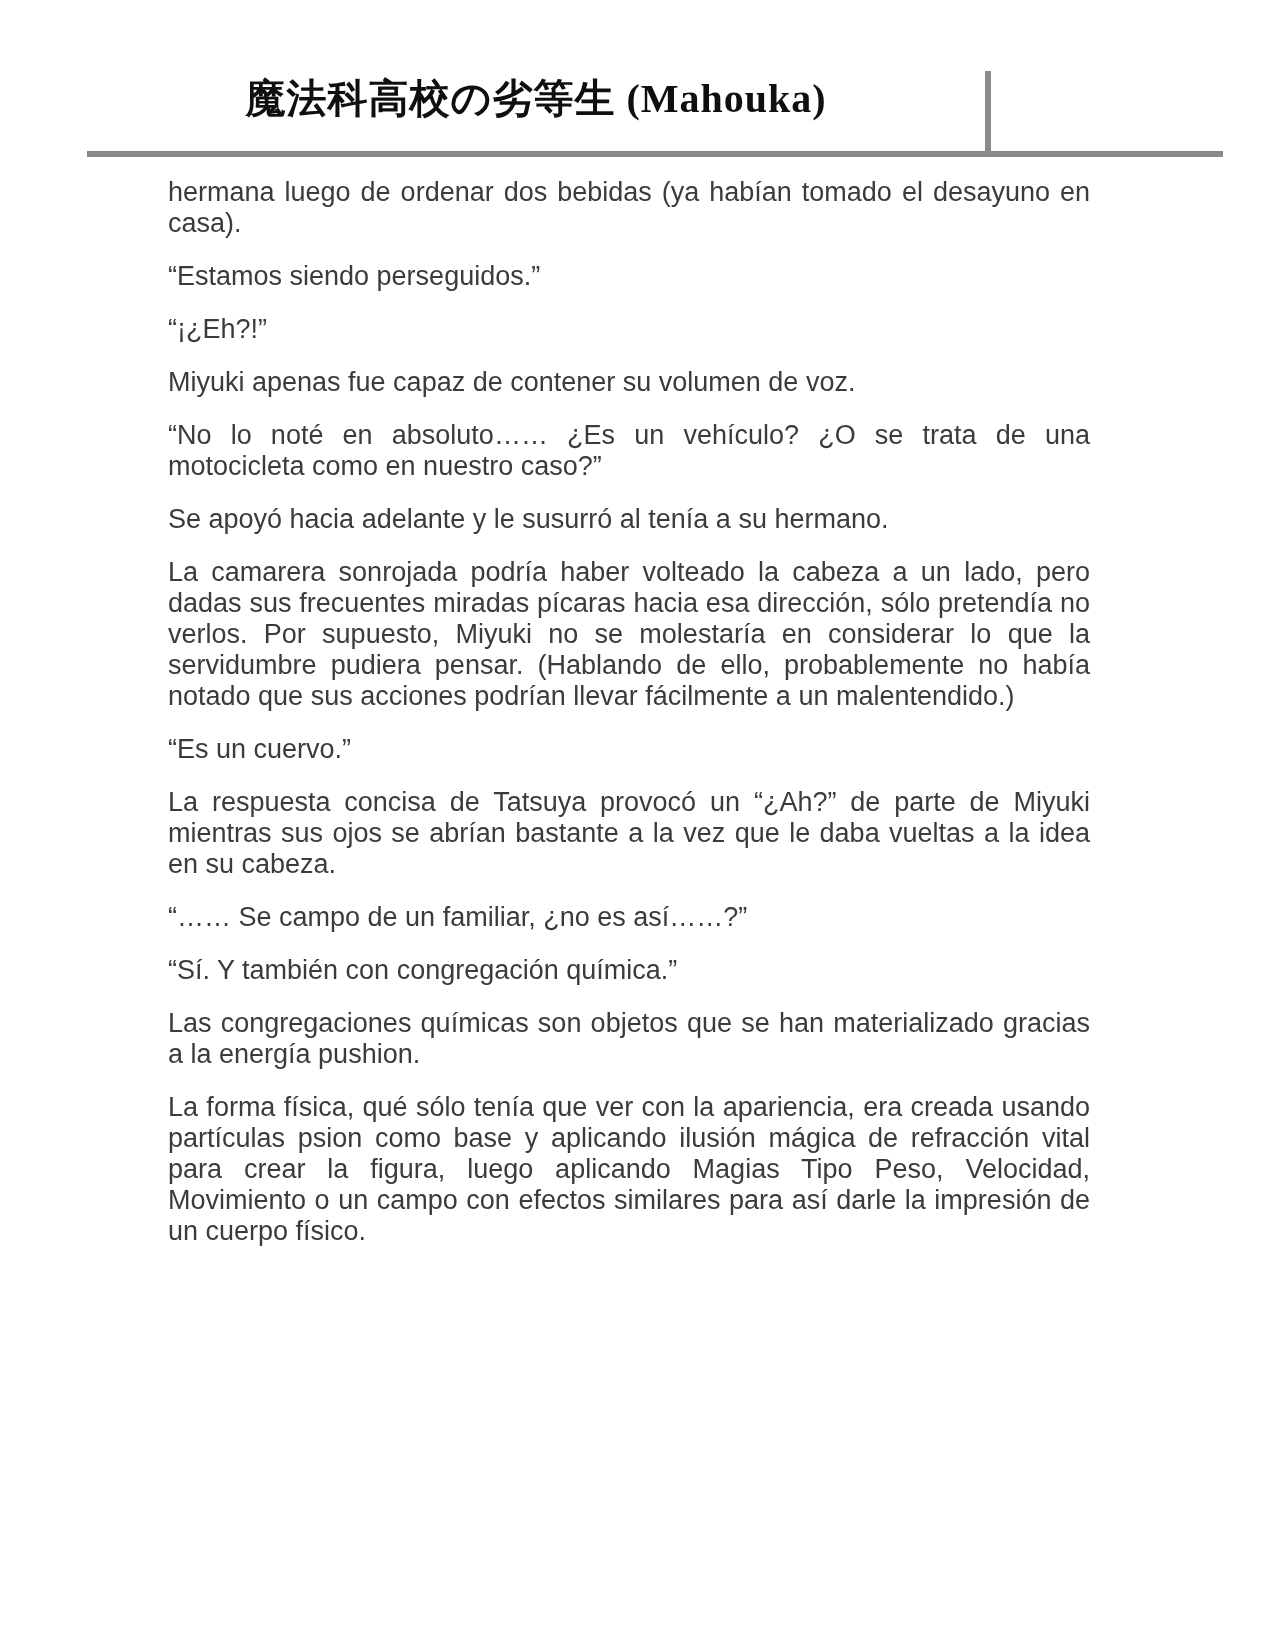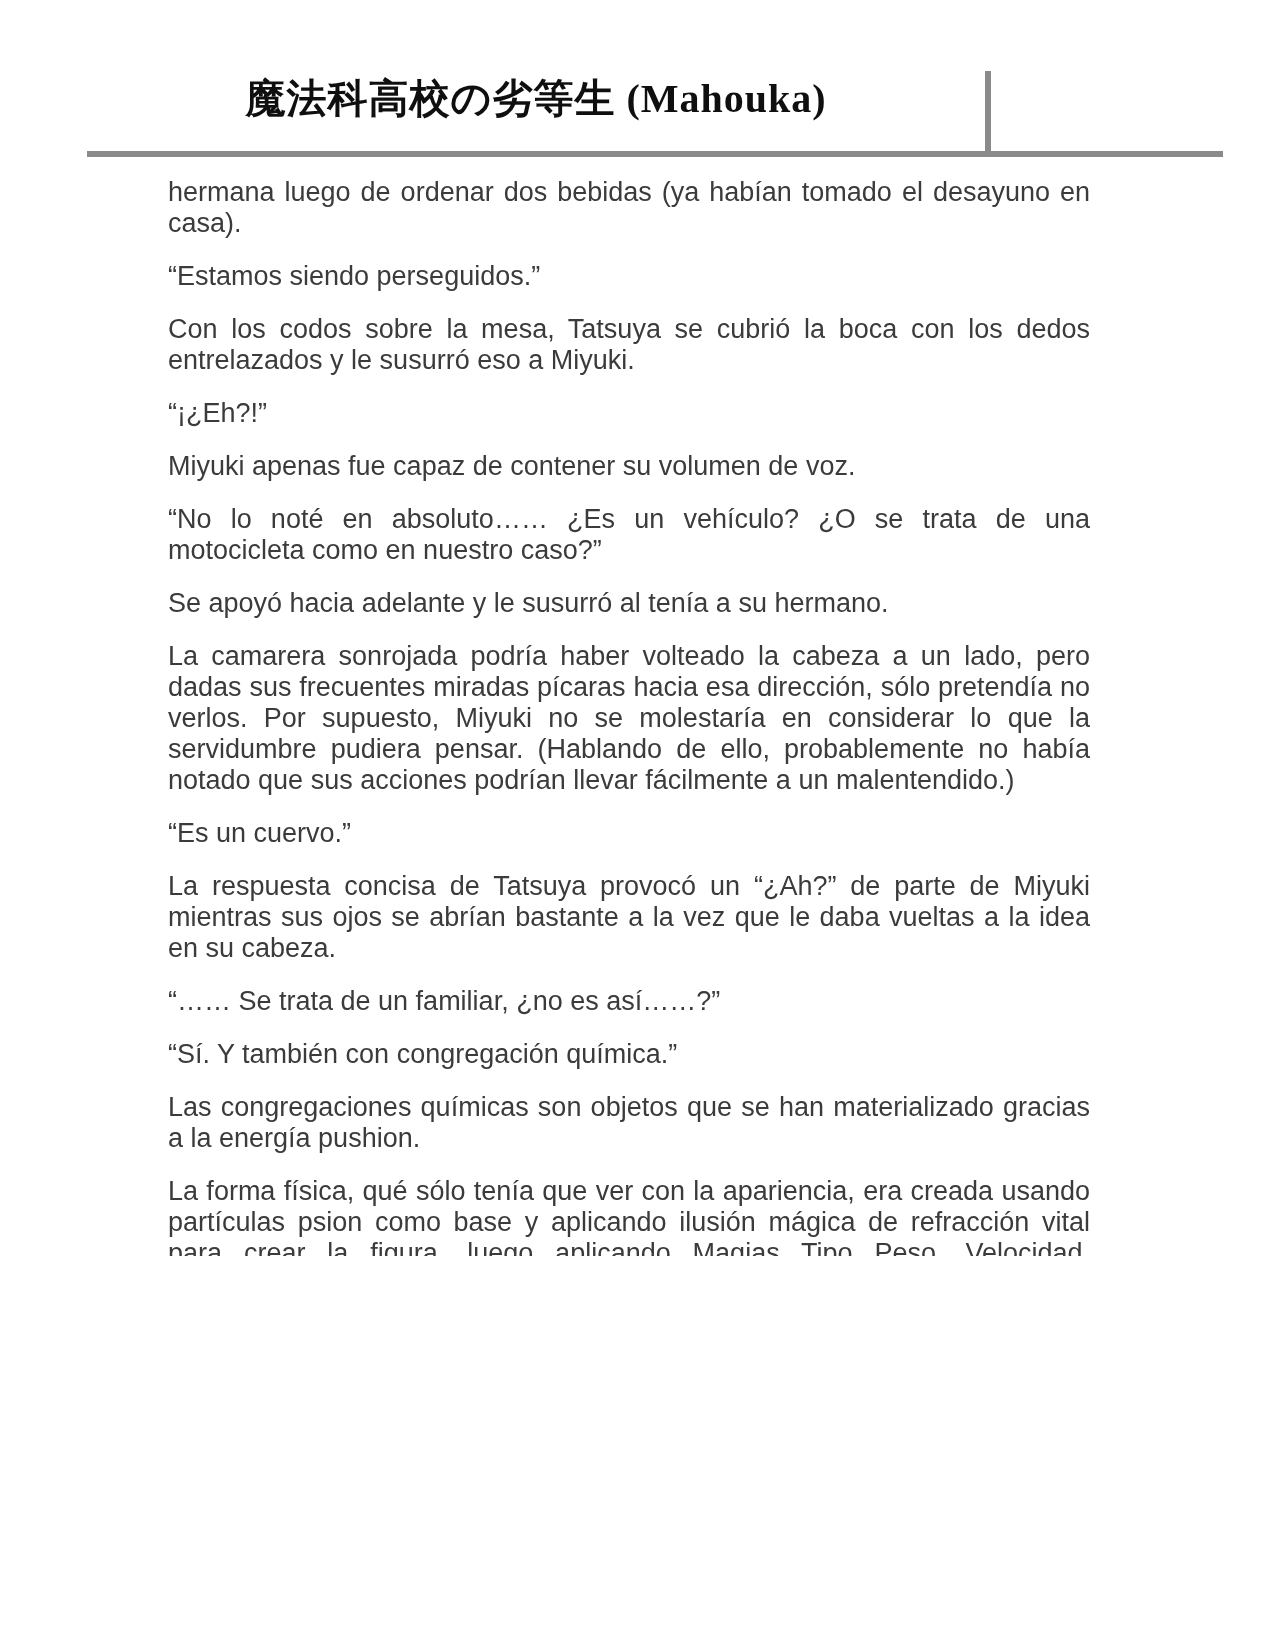--- a/index.html
+++ b/index.html
@@ -111,29 +111,28 @@
   <div class="header-title">魔法科高校の劣等生 (Mahouka)</div>
 
   <div class="header-vbar"></div>
 
 
   <div class="header-rule"></div>
 
   <div class="content">
       <p class="para">hermana luego de ordenar dos bebidas (ya habían tomado el desayuno en casa).</p>
       <p class="para">“Estamos siendo perseguidos.”</p>
-      <p class="para">Con los codos sobre la mesa, Tatsuya se cubrió la boca con los dedos entrelazados y le susurró eso a Miyuki.</p>
       <p class="para">“¡¿Eh?!”</p>
       <p class="para">Miyuki apenas fue capaz de contener su volumen de voz.</p>
       <p class="para">“No lo noté en absoluto…… ¿Es un vehículo? ¿O se trata de una motocicleta como en nuestro caso?”</p>
       <p class="para">Se apoyó hacia adelante y le susurró al tenía a su hermano.</p>
       <p class="para">La camarera sonrojada podría haber volteado la cabeza a un lado, pero dadas sus frecuentes miradas pícaras hacia esa dirección, sólo pretendía no verlos. Por supuesto, Miyuki no se molestaría en considerar lo que la servidumbre pudiera pensar. (Hablando de ello, probablemente no había notado que sus acciones podrían llevar fácilmente a un malentendido.)</p>
       <p class="para">“Es un cuervo.”</p>
       <p class="para">La respuesta concisa de Tatsuya provocó un “¿Ah?” de parte de Miyuki mientras sus ojos se abrían bastante a la vez que le daba vueltas a la idea en su cabeza.</p>
-      <p class="para">“…… Se trata de un familiar, ¿no es así……?”</p>
+      <p class="para">“…… Se campo de un familiar, ¿no es así……?”</p>
       <p class="para">“Sí. Y también con congregación química.”</p>
       <p class="para">Las congregaciones químicas son objetos que se han materializado gracias a la energía pushion.</p>
       <p class="para">La forma física, qué sólo tenía que ver con la apariencia, era creada usando partículas psion como base y aplicando ilusión mágica de refracción vital para crear la figura, luego aplicando Magias Tipo Peso, Velocidad, Movimiento o un campo con efectos similares para así darle la impresión de un cuerpo físico.</p>
     </div>
 
   <div class="footer">
     <div class="footer-line"></div>
     <svg class="footer-bracket" width="20" height="50" viewBox="0 0 20 50">
       <path d="M16 3 C5 11 5 39 16 47" stroke="#8a8a8a" stroke-width="4.5" fill="none" stroke-linecap="round"></path>
     </svg>

